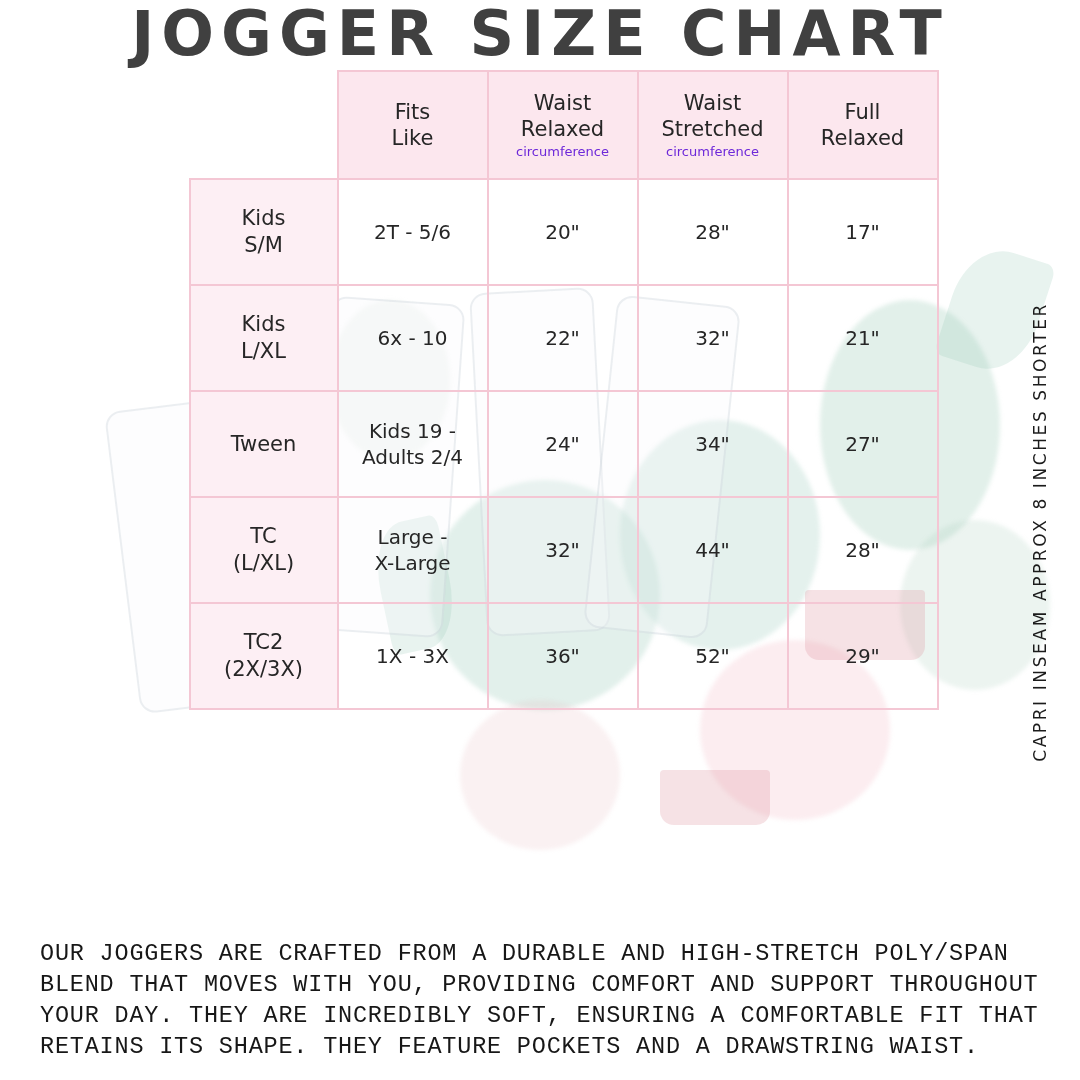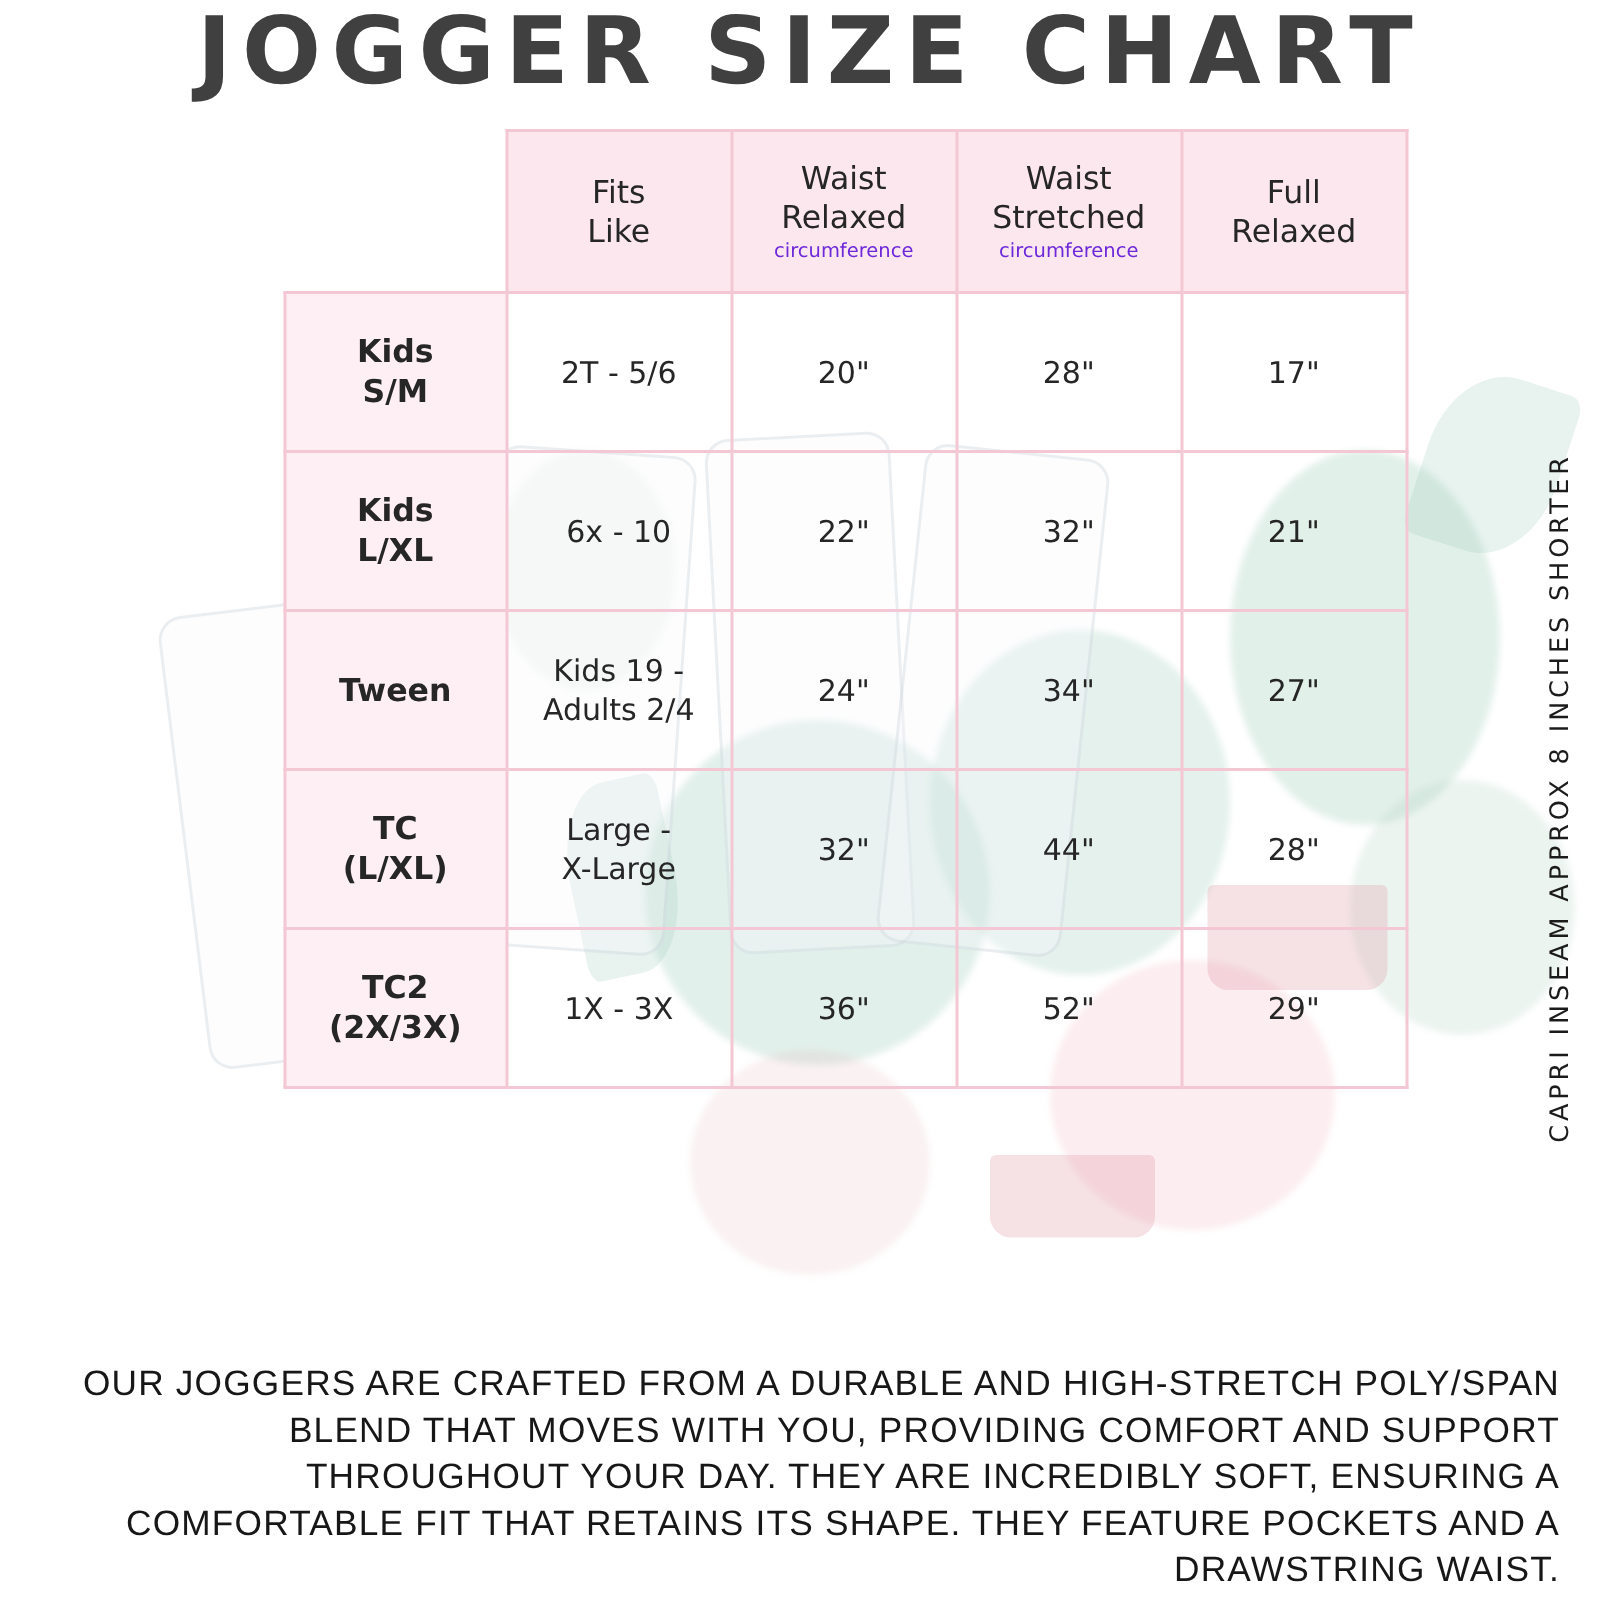--- a/index.html
+++ b/index.html
@@ -76,21 +76,21 @@
     font-weight: 700;
     letter-spacing: 7px;
     color: #404040;
     line-height: 1.1;
   }
 
   
   .table-wrap {
     position: relative;
     z-index: 2;
-    margin: 18px auto 0 auto;
+    margin: 2px auto 0 auto;
     width: 748px;
     padding-left: 45px;
   }
   table.size-chart {
     border-collapse: collapse;
     width: 748px;
     table-layout: fixed;
   }
   table.size-chart td, table.size-chart th {
     border: 2px solid #f4c7d4;
@@ -122,21 +122,21 @@
     display: block;
     font-size: 13px;
     color: #6d28d9;
     margin-top: 2px;
   }
   tbody th.rowhead {
     background: #fdeff4;
     height: 96px;
     font-size: 21px;
     line-height: 1.3;
-    font-weight: 700;
+    font-weight: 400;
     padding: 4px 6px;
   }
   tbody td {
     background: rgba(255,255,255,0.0);
     font-size: 20px;
     line-height: 1.3;
     padding: 4px 6px;
   }
   tbody td .two-line { display: block; }
 
@@ -162,22 +162,22 @@
     white-space: nowrap;
   }
 
   
   .footer {
     position: absolute;
     z-index: 2;
     left: 0;
     right: 0;
     bottom: 18px;
-    text-align: right;
-    font-family: Liberation Sans, sans-serif;
+    text-align: left;
+    font-family: Liberation Mono, monospace;
     font-size: 23.5px;
     letter-spacing: 0.8px;
     line-height: 1.32;
     color: #171717;
     padding: 0 40px;
   }
 </style>
 </head>
 <body>
 

